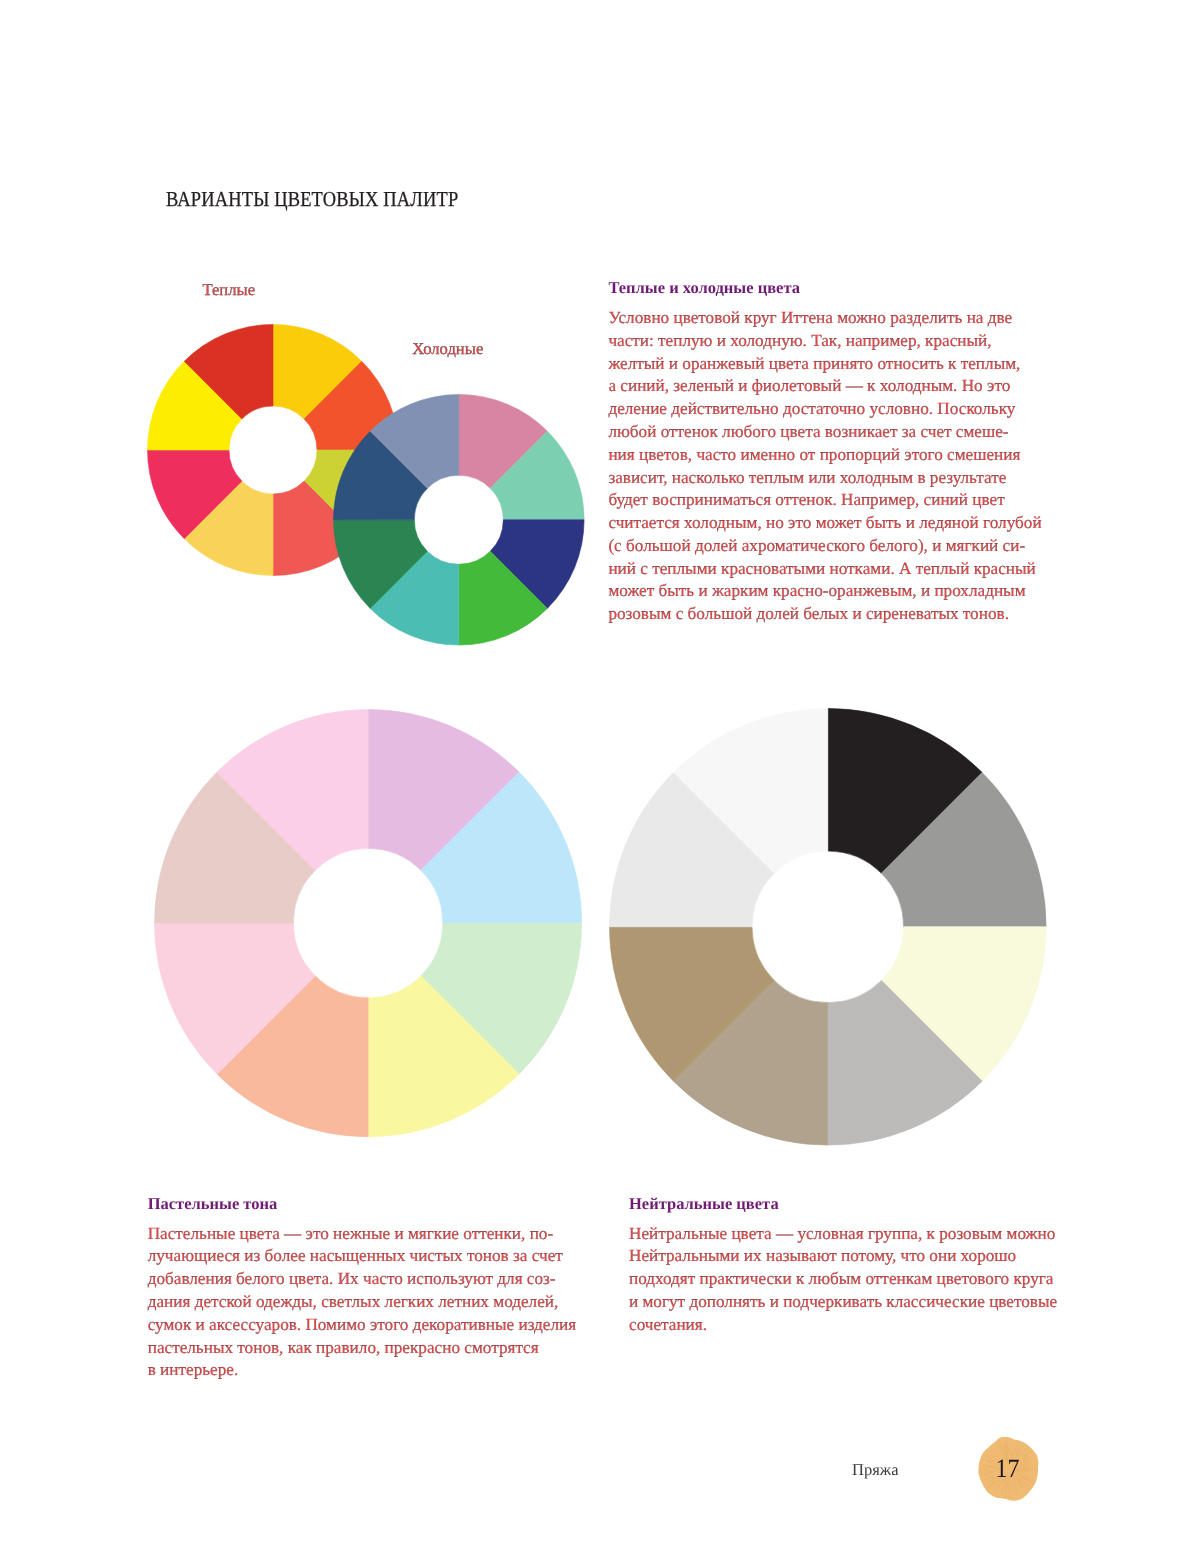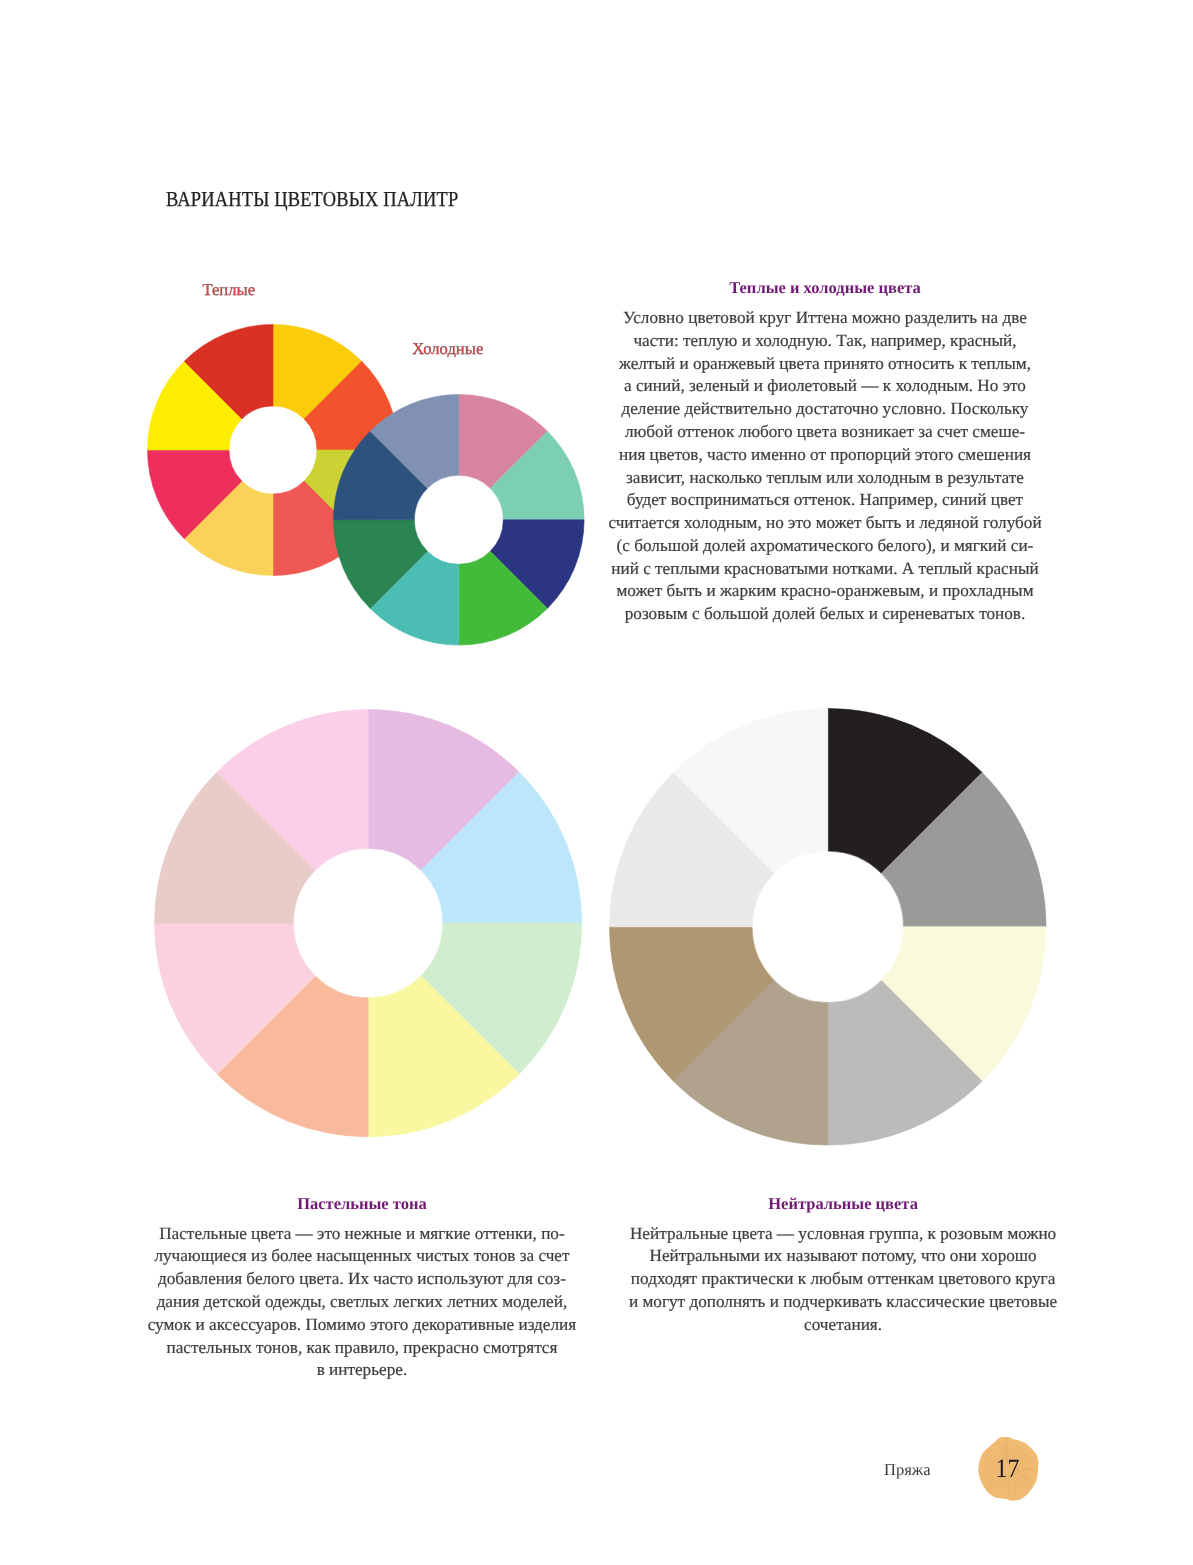--- a/index.html
+++ b/index.html
@@ -1,34 +1,34 @@
 <!DOCTYPE html>
 <html><head>
 <meta charset="utf-8">
 <style>
   html,body{margin:0;padding:0;}
   body{width:1193px;height:1565px;background:#ffffff;position:relative;overflow:hidden;
        font-family:"Liberation Serif",serif;color:#231f20;
        -webkit-font-smoothing:antialiased;text-rendering:geometricPrecision;}
-  .page{position:absolute;left:0;top:0;width:1193px;height:1565px;text-align:center;}
+  .page{position:absolute;left:0;top:0;width:1193px;height:1565px;}
   #title,.wlabel,.h,.ln,#footlabel,#pageno{transform-style:flat;will-change:opacity;}
   #title{position:absolute;left:165.7px;top:189.2px;font-size:21.3px;letter-spacing:0.2px;
          font-family:"Liberation Serif",serif;color:#231f20;white-space:nowrap;line-height:1;
          transform:scaleX(0.866);transform-origin:left top;
          -webkit-text-stroke:0.28px #231f20;}
   .wlabel{position:absolute;font-size:16.6px;font-family:"Liberation Serif",serif;color:#ef4444;
           white-space:nowrap;line-height:1;font-weight:normal;-webkit-text-stroke:0.25px #232326;}
   .wheel{position:absolute;}
   .col{position:absolute;}
   .h{font-size:16.5px;font-weight:bold;color:#701a75;font-family:"Liberation Serif",serif;
      line-height:1;margin:0 0 10.6px 0;white-space:nowrap;}
-  .bd{font-size:17.2px;color:#404040;font-family:"Liberation Serif",serif;
+  .bd{font-size:17.2px;color:#ef4444;font-family:"Liberation Serif",serif;
      -webkit-text-stroke:0.19px #323236;}
   .ln{line-height:22.78px;white-space:nowrap;}
-  #footlabel{position:absolute;left:884px;top:1462.2px;font-size:16.5px;color:#3b3b3d;
+  #footlabel{position:absolute;left:852px;top:1462.2px;font-size:16.5px;color:#3b3b3d;
              font-family:"Liberation Serif",serif;line-height:1;}
   #badge{position:absolute;left:978px;top:1437px;width:60px;height:62px;}
   #pageno{position:absolute;left:0;top:0;width:61px;height:64px;display:flex;
           align-items:center;justify-content:center;font-size:26.5px;color:#17171a;letter-spacing:0.2px;
           padding-left:0px;padding-bottom:1px;padding-right:2px;
           font-family:"Liberation Serif",serif;box-sizing:border-box;
           transform:translateZ(0) scaleX(0.9);-webkit-font-smoothing:antialiased;}
 </style>
 </head>
 <body>

